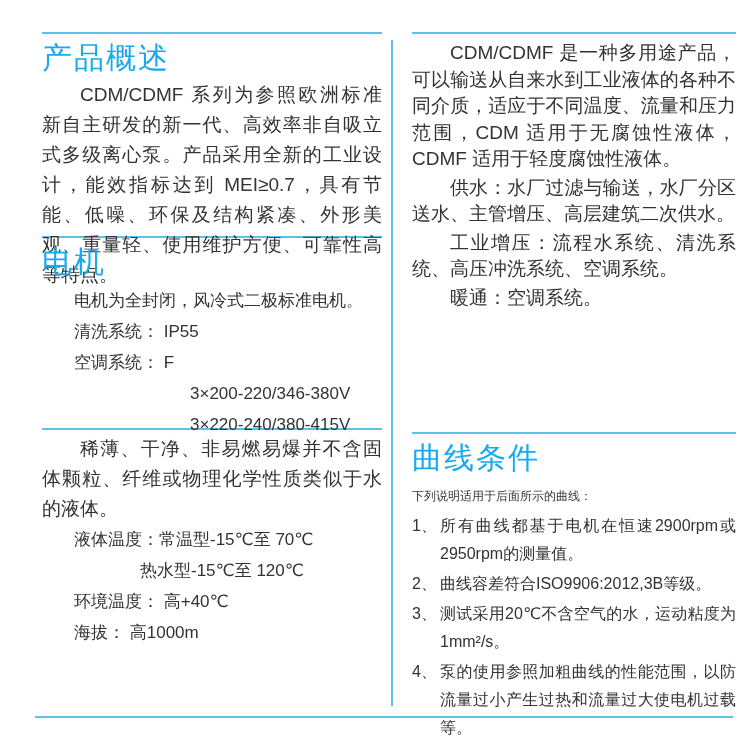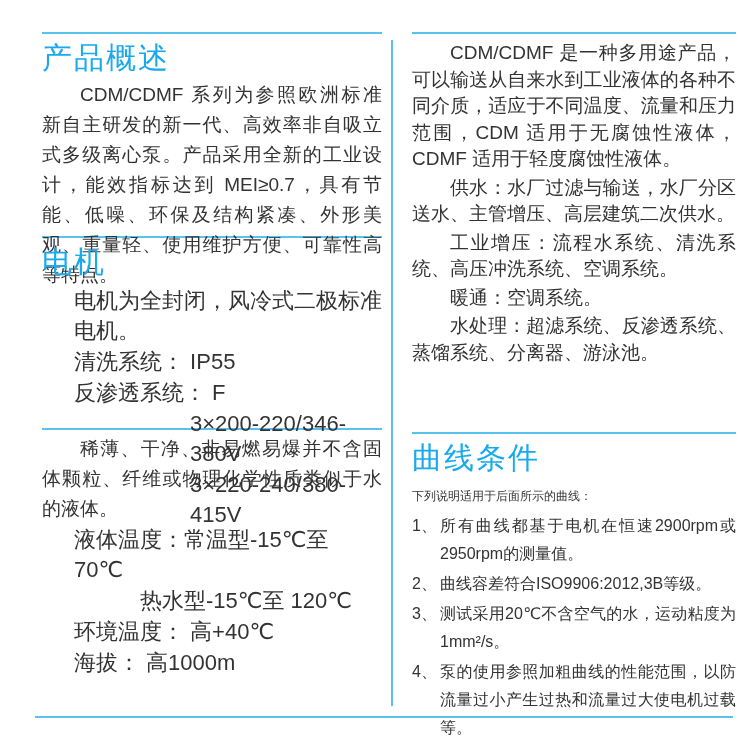--- a/index.html
+++ b/index.html
@@ -40,21 +40,21 @@
     letter-spacing: 2px;
     margin: 6px 0 4px 0;
   }
   .body-par {
     font-size: 19px;
     line-height: 30px;
     text-align: justify;
     text-indent: 2em;
     margin-top: 4px;
   }
-  .line { font-size: 22px; line-height: 30px; }
+  .line { font-size: 17px; line-height: 30px; }
   .intro-line { padding-left: 32px; margin-top: 6px; }
   .spec-line  { padding-left: 32px; margin-top: 1px; }
   .volt-line  { padding-left: 148px; margin-top: 1px; }
   .cont-line  { padding-left: 98px; margin-top: 1px; }
 
   
   .col-right .body-par { line-height: 26.5px; margin-top: 2px; }
   .col-right .body-par.first { margin-top: 6px; }
   .curve-intro { font-size: 12px; line-height: 28px; margin-top: 6px; }
   .curve-item {
@@ -90,21 +90,21 @@
 
     <section class="sec sec-overview">
       <h2 class="sec-title">产品概述</h2>
       <p class="body-par">CDM/CDMF 系列为参照欧洲标准　新自主研发的新一代、高效率非自吸立式多级离心泵。产品采用全新的工业设计，能效指标达到 MEI≥0.7，具有节能、低噪、环保及结构紧凑、外形美观、重量轻、使用维护方便、可靠性高等特点。</p>
     </section>
 
     <section class="sec sec-motor">
       <h2 class="sec-title">电机</h2>
       <p class="line intro-line">电机为全封闭，风冷式二极标准电机。</p>
       <p class="line spec-line">清洗系统：  IP55</p>
-      <p class="line spec-line">反渗透系统：  F</p>
+      <p class="line spec-line">空调系统：  F</p>
       <p class="line volt-line">3×200-220/346-380V</p>
       <p class="line volt-line">3×220-240/380-415V</p>
     </section>
 
     <section class="sec sec-operating">
       <p class="body-par">稀薄、干净、非易燃易爆并不含固体颗粒、纤维或物理化学性质类似于水的液体。</p>
       <p class="line spec-line">液体温度：常温型-15℃至 70℃</p>
       <p class="line cont-line">热水型-15℃至 120℃</p>
       <p class="line spec-line">环境温度：  高+40℃</p>
       <p class="line spec-line">海拔：  高1000m</p>
@@ -112,21 +112,20 @@
 
   </div>
 
   <div class="col col-right">
 
     <section class="sec sec-applications">
       <p class="body-par first">CDM/CDMF 是一种多用途产品，可以输送从自来水到工业液体的各种不同介质，适应于不同温度、流量和压力范围，CDM 适用于无腐蚀性液体，CDMF 适用于轻度腐蚀性液体。</p>
       <p class="body-par">供水：水厂过滤与输送，水厂分区送水、主管增压、高层建筑二次供水。</p>
       <p class="body-par">工业增压：流程水系统、清洗系统、高压冲洗系统、空调系统。</p>
       <p class="body-par">暖通：空调系统。</p>
-      <p class="body-par">水处理：超滤系统、反渗透系统、蒸馏系统、分离器、游泳池。</p>
     </section>
 
     <section class="sec sec-curve">
       <h2 class="sec-title">曲线条件</h2>
       <p class="curve-intro">下列说明适用于后面所示的曲线：</p>
 
       <div class="curve-item">
         <span class="num">1、</span>
         <span class="txt">所有曲线都基于电机在恒速2900rpm或2950rpm的测量值。</span>
       </div>

